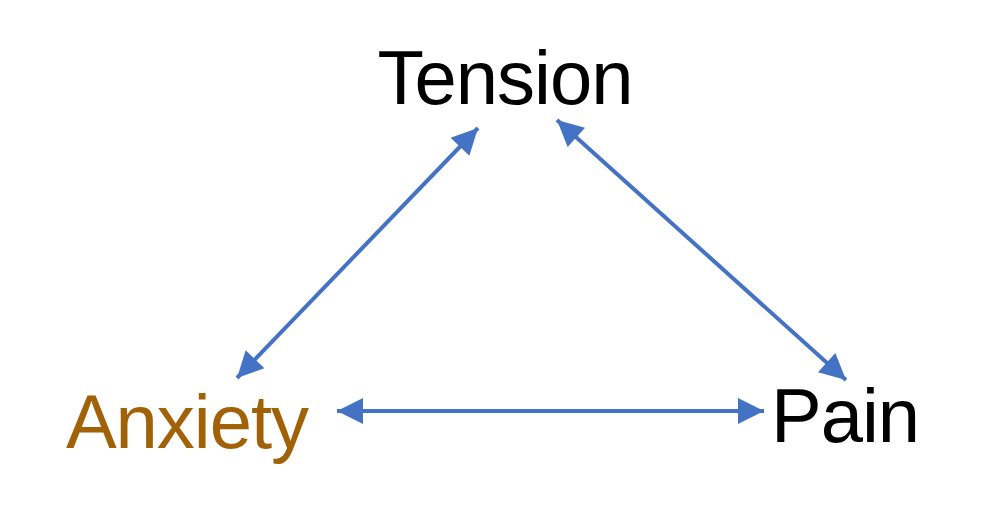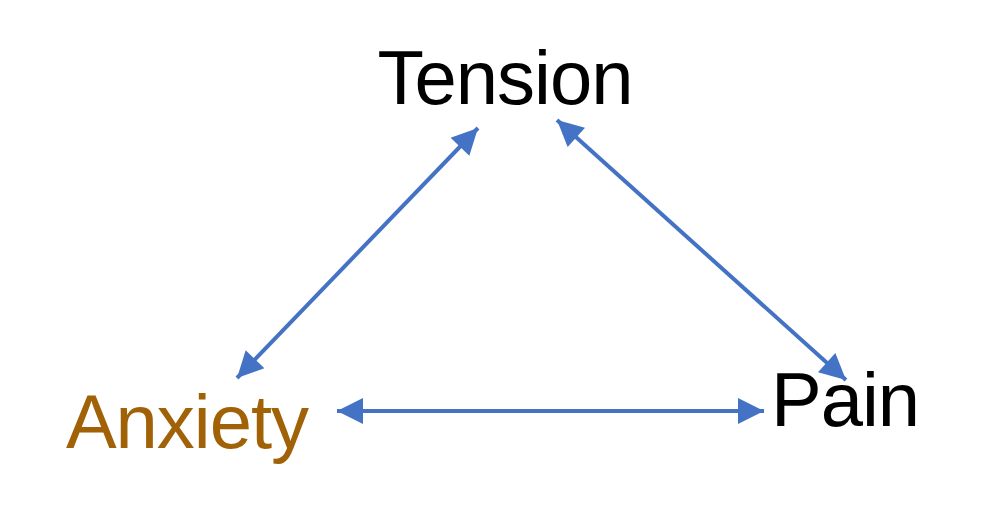--- a/index.html
+++ b/index.html
@@ -27,21 +27,21 @@
     transform: translateX(-50%);
     font-size: 76px;
     font-weight: 400;
     line-height: 1;
     color: #000000;
     white-space: nowrap;
     letter-spacing: -1px;
   }
   .node-tension { left: 505px; top: 40px; }
   .node-anxiety { left: 187px; top: 384px; }
-  .node-pain    { left: 845px; top: 362px; }
+  .node-pain    { left: 845px; top: 378px; }
 </style>
 </head>
 <body>
 
 <div class="canvas" style="background: rgb(255, 255, 255);">
 
   <svg class="edges-svg" viewBox="0 0 1000 531" xmlns="http://www.w3.org/2000/svg">
     <defs>
       <marker id="arrowhead" viewBox="0 0 10 10" refX="10" refY="5" markerWidth="8" markerHeight="6.5" orient="auto-start-reverse" markerUnits="strokeWidth">
         <path d="M 0 0 L 10 5 L 0 10 z" fill="#4472C4"></path>

